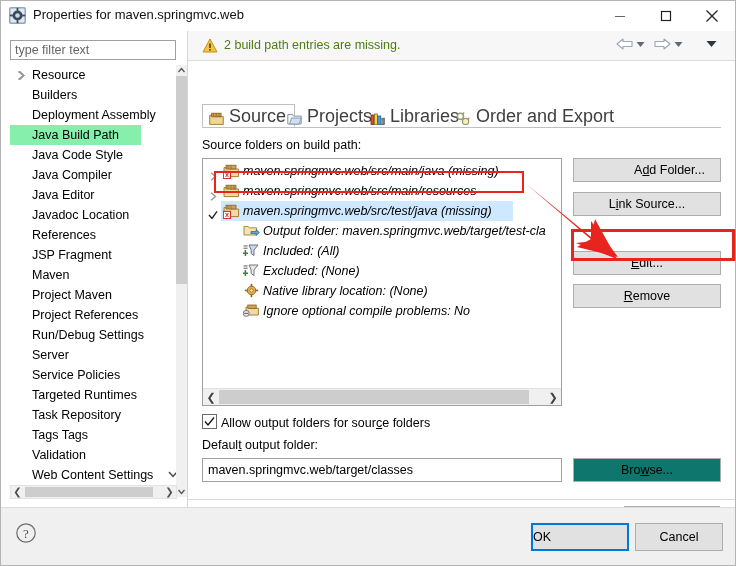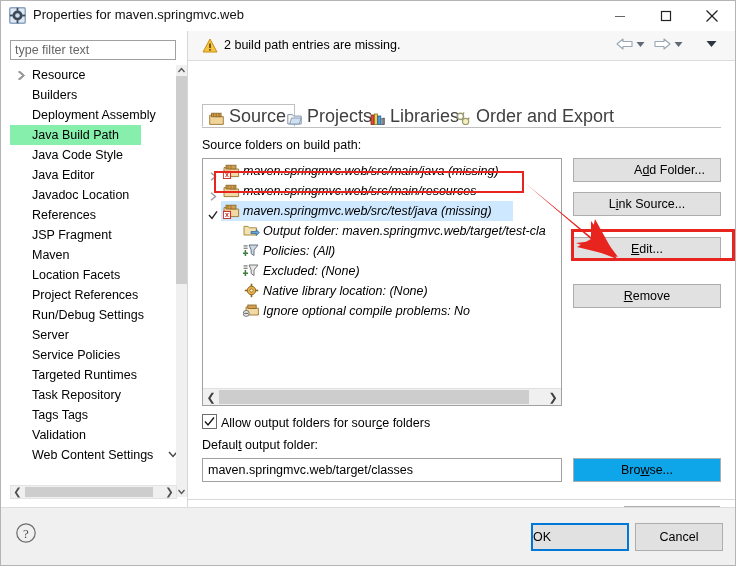--- a/index.html
+++ b/index.html
@@ -169,21 +169,21 @@
     position: absolute;
     left: 0; top: 0;
     width: 547px; height: 30px;
     background: #f7f7f7;
     border-bottom: 1px solid #dcdcdc;
     box-sizing: border-box;
   }
   #banner-icon { position: absolute; left: 14px; top: 7px; }
   #banner-text {
     position: absolute; left: 36px; top: 7px;
-    font-size: 12.5px; color: #000000;
+    font-size: 12.5px; color: #4d7c0f;
     white-space: nowrap;
   }
   .nav-btn {
     position: absolute; top: 6px;
     width: 20px; height: 18px;
     cursor: default;
   }
   .nav-drop {
     position: absolute; top: 6px;
     width: 13px; height: 18px;
@@ -309,21 +309,21 @@
     box-sizing: border-box;
     font-family: "Liberation Sans", sans-serif;
     font-size: 12.5px;
     color: #000;
     text-align: center;
     line-height: 22px;
     cursor: default;
   }
   #btn-addfolder { top: 96px; padding-left: 45px; }
   #btn-linksource { top: 130px; }
-  #btn-edit { top: 175px; }
+  #btn-edit { top: 189px; }
   #btn-remove { top: 222px; }
 
   
   #chk-allow-wrap {
     position: absolute;
     left: 14px; top: 352px;
     height: 18px;
     font-size: 12.5px;
     white-space: nowrap;
     cursor: default;
@@ -353,21 +353,21 @@
     font-size: 12.5px;
     color: #000;
     padding: 0 5px;
     box-sizing: border-box;
     outline: none;
   }
   #btn-browse {
     position: absolute;
     left: 385px; top: 396px;
     width: 148px; height: 24px;
-    background: #0ea5e9;
+    background: #0f766e;
     border: 1px solid #adadad;
     box-sizing: border-box;
     font-size: 12.5px;
     text-align: center;
     line-height: 22px;
     cursor: default;
   }
 
   
   #applybar {
@@ -514,20 +514,28 @@
         <div class="tree-row"><div class="tree-item selected">Java Build Path</div></div>
         <div class="tree-row">
           <div class="tree-item">Java Code Style</div>
           <span class="tw">
             <svg width="9" height="11" viewBox="0 0 9 11">
               <path d="M2 1.5 L6.5 5.5 L2 9.5" fill="none" stroke="#9a9a9a" stroke-width="1.4"></path>
             </svg>
           </span>
         </div>
         <div class="tree-row">
+          <div class="tree-item">Java Compiler</div>
+          <span class="tw">
+            <svg width="9" height="11" viewBox="0 0 9 11">
+              <path d="M2 1.5 L6.5 5.5 L2 9.5" fill="none" stroke="#9a9a9a" stroke-width="1.4"></path>
+            </svg>
+          </span>
+        </div>
+        <div class="tree-row">
           <div class="tree-item">Java Editor</div>
           <span class="tw">
             <svg width="9" height="11" viewBox="0 0 9 11">
               <path d="M2 1.5 L6.5 5.5 L2 9.5" fill="none" stroke="#9a9a9a" stroke-width="1.4"></path>
             </svg>
           </span>
         </div>
         <div class="tree-row">
           <div class="tree-item">Javadoc Location</div>
         </div>
@@ -544,21 +552,21 @@
         </div>
         <div class="tree-row">
           <div class="tree-item">Maven</div>
           <span class="tw">
             <svg width="9" height="11" viewBox="0 0 9 11">
               <path d="M2 1.5 L6.5 5.5 L2 9.5" fill="none" stroke="#9a9a9a" stroke-width="1.4"></path>
             </svg>
           </span>
         </div>
         <div class="tree-row">
-          <div class="tree-item">Location Facets</div>
+          <div class="tree-item">Project Maven</div>
         </div>
         <div class="tree-row">
           <div class="tree-item">Project References</div>
         </div>
         <div class="tree-row">
           <div class="tree-item">Run/Debug Settings</div>
         </div>
         <div class="tree-row">
           <div class="tree-item">Server</div>
         </div>
@@ -735,21 +743,21 @@
                 </svg></span>
               <span class="lbl" style="left: 60px;">Output folder: maven.springmvc.web/target/test-cla</span>
             </div>
             <div class="lrow">
               <span class="ic" style="left: 40px;"><svg width="17" height="15" viewBox="0 0 17 15">
                   <path d="M6 2 L15 2 L11 7 L11 12.5 L8.2 10.6 L8.2 7 Z" fill="#cfd8e6" stroke="#5a6878" stroke-width="0.9"></path>
                   <path d="M2.4 7 L2.4 13 M0 10.2 L5 10.2" stroke="#3c7c3c" stroke-width="1.5"></path>
                   <rect x="0.6" y="2.2" width="4" height="1.4" fill="#8a8a8a"></rect>
                   <rect x="0.6" y="4.6" width="4" height="1.4" fill="#8a8a8a"></rect>
                 </svg></span>
-              <span class="lbl" style="left: 60px;">Policies: (All)</span>
+              <span class="lbl" style="left: 60px;">Included: (All)</span>
             </div>
             <div class="lrow">
               <span class="ic" style="left: 40px;"><svg width="17" height="15" viewBox="0 0 17 15">
                   <path d="M6 2 L15 2 L11 7 L11 12.5 L8.2 10.6 L8.2 7 Z" fill="#e8e8e8" stroke="#6a6a6a" stroke-width="0.9"></path>
                   <path d="M2.4 7 L2.4 13 M0 10.2 L5 10.2" stroke="#3c7c3c" stroke-width="1.5"></path>
                   <rect x="0.6" y="2.2" width="4" height="1.4" fill="#8a8a8a"></rect>
                   <rect x="0.6" y="4.6" width="4" height="1.4" fill="#8a8a8a"></rect>
                 </svg></span>
               <span class="lbl" style="left: 60px;">Excluded: (None)</span>
             </div>

